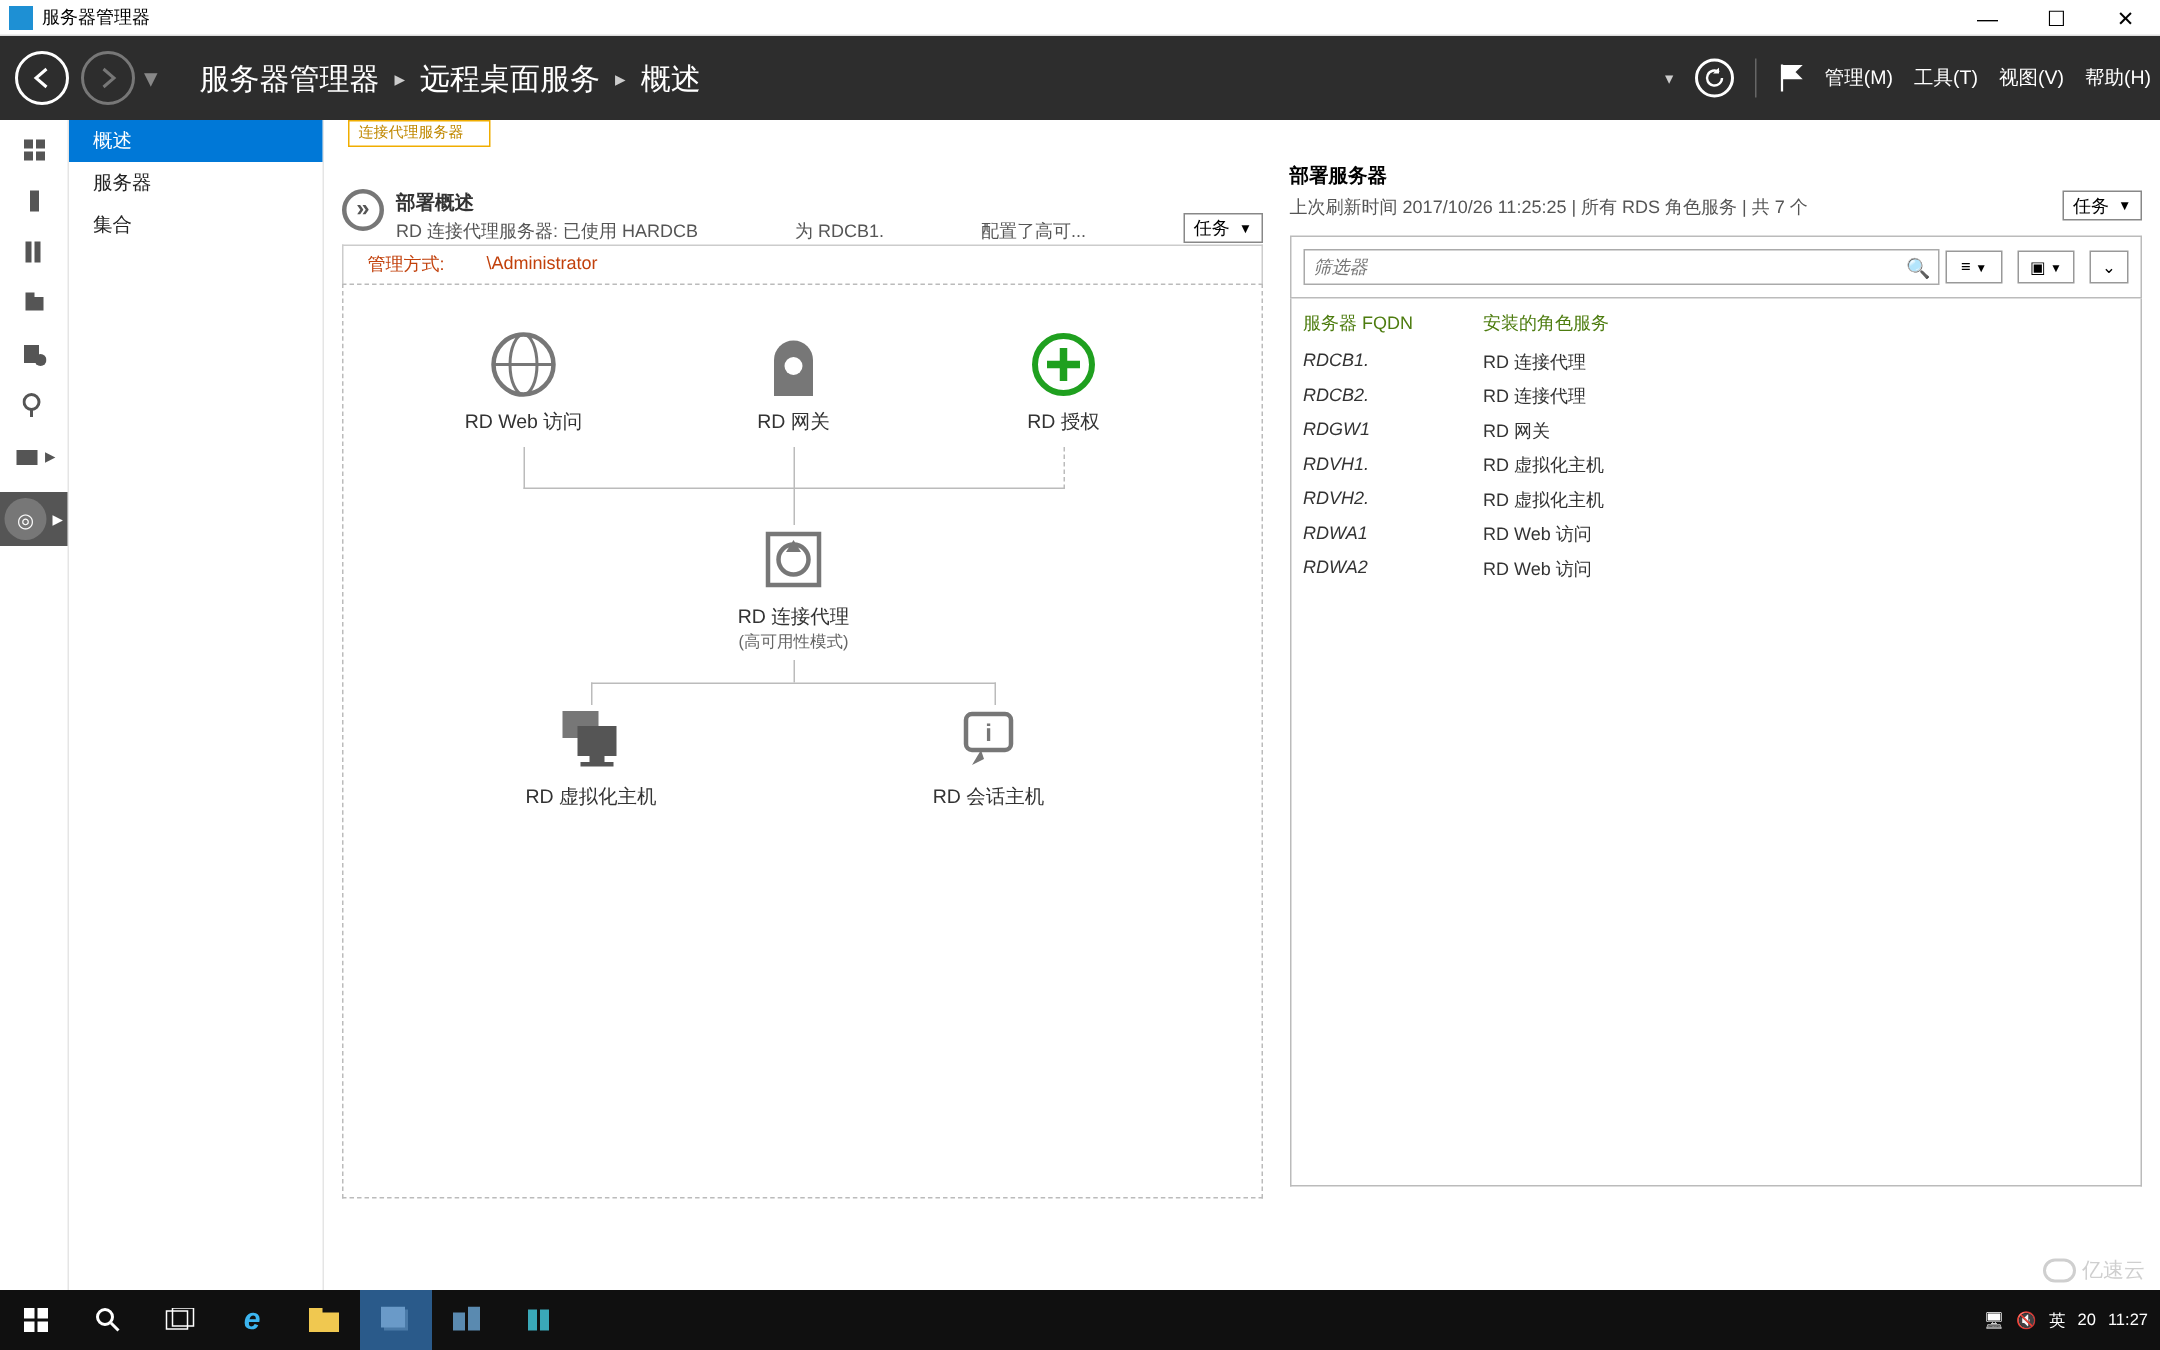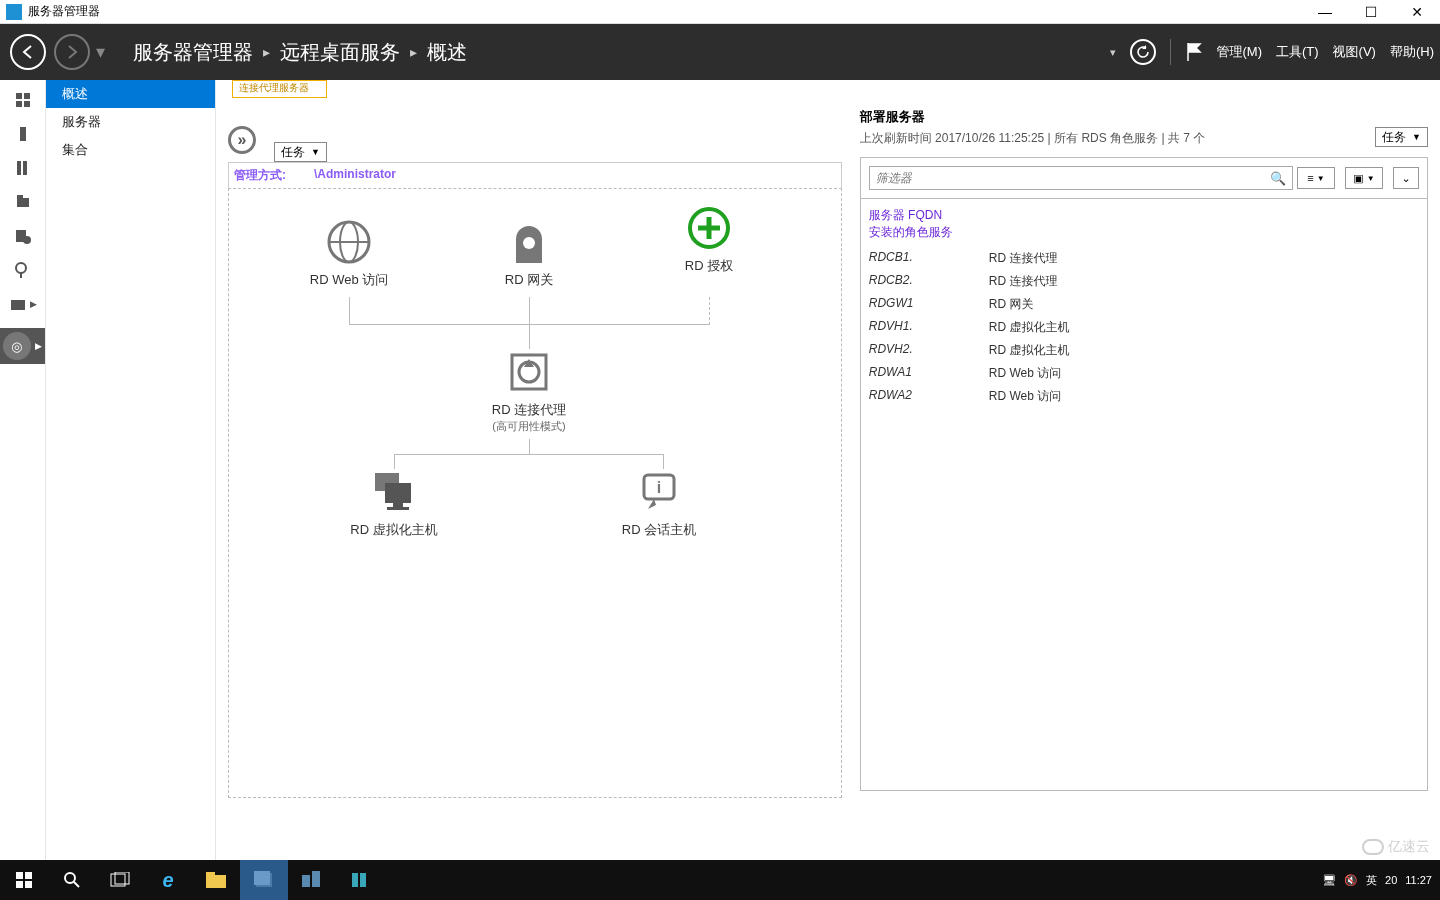--- a/index.html
+++ b/index.html
@@ -43,40 +43,40 @@
 
 .panel-head { display:flex; align-items:flex-start; margin-top:28px; }
 .panel-head .big-circle { width:28px;height:28px;border:3px solid #777;border-radius:50%;display:flex;align-items:center;justify-content:center;margin-right:8px;color:#555;font-weight:bold;}
 .panel-head .titles { flex:1; }
 .panel-head .ptitle { font-size:13px; font-weight:bold; color:#333; }
 .panel-head .psub { font-size:12px; color:#555; margin-top:2px; }
 
 .tasks-btn { border:1px solid #888; font-size:12px; padding:1px 6px; display:flex; align-items:center; gap:6px; background:#fff; cursor:pointer; margin-left:10px; height:20px; margin-top:16px;}
 .tasks-btn .tri { font-size:9px; }
 
-.meta-row { font-size:12px; color:#8b5cf6; border:1px solid #ccc; border-bottom:none; padding:4px 5px; display:flex; gap:28px;font-weight:bold; }
+.meta-row { font-size:12px; color:#c2410c; border:1px solid #ccc; border-bottom:none; padding:4px 16px; display:flex; gap:28px; }
 .diagram-box { border:1px dashed #bbb; height:610px; position:relative; background:#fff; }
 
 .node { position:absolute; text-align:center; font-size:13px; color:#333; width:140px; }
 .node .ic-lg { width:46px;height:46px;margin:0 auto 6px auto; display:flex;align-items:center;justify-content:center; }
 .node .sub { font-size:11px; color:#666; }
 .line { position:absolute; background:#bbb; }
 .dline { position:absolute; border-right:1px dashed #bbb; }
 
 .right-col .rtitle { font-size:13px; font-weight:bold; margin-top:28px; }
 .right-col .rstatus { font-size:12px; color:#555; margin-top:4px; display:flex;align-items:center;text-align:center;}
 .filterbar { border:1px solid #bbb; margin-top:10px; padding:8px; display:flex; align-items:center; gap:10px; }
 .filterbar input { flex:1; border:1px solid #aaa; font-size:12px; padding:3px 6px; height:24px;font-style:italic; }
 .filterbar .search-ic { margin-left:-32px; font-size:13px; color:#555; }
 .iconbtn { width:26px;height:22px;border:1px solid #999;display:flex;align-items:center;justify-content:center;font-size:11px;background:#fff; }
 .iconbtn.with-tri { width:38px; gap:3px;}
 .filterbar .sp { flex:0 0 auto; margin-left:auto;}
 
 .table { border:1px solid #bbb; border-top:none; font-size:12px; height:592px; }
-.table .th { display:flex; color:#6d28d9; padding:8px 8px 6px 8px;flex-direction:column; }
+.table .th { display:flex; color:#4d7c0f; padding:8px 8px 6px 8px; }
 .table .th div:first-child { width:120px; }
 .table .tr { display:flex; padding:3px 8px; color:#333; }
 .table .tr div:first-child { width:120px;font-style:italic; }
 
 
 .taskbar { position:fixed; bottom:0; left:0; right:0; height:40px; background:#101010; display:flex; align-items:center; }
 .taskbar .tb { width:48px; height:40px; display:flex;align-items:center;justify-content:center;color:#fff;font-size:16px; }
 .taskbar .tb.active { background:#2a5a8a; }
 .taskbar .right-tray { margin-left:auto; display:flex; align-items:center; color:#fff; font-size:11px; gap:8px; padding-right:8px;}
 .watermark { position:fixed; right:10px; bottom:44px; font-size:14px; color:#bbb; opacity:.7; display:flex;align-items:center;gap:4px;}
@@ -193,20 +193,30 @@
     <div class="item">集合</div>
   </div>
 
   <div class="main">
 
     <div class="col left-col">
       <div class="notice">连接代理服务器</div>
 
       <div class="panel-head">
         <div class="big-circle">»</div>
+        <div class="titles">
+          <div class="ptitle">部署概述</div>
+          <div class="psub">
+            <span>RD 连接代理服务器: 已使用 HARDCB</span>
+            <span style="display:inline-block;width:58px"></span>
+            <span>为 RDCB1.</span>
+            <span style="display:inline-block;width:58px"></span>
+            <span>配置了高可...</span>
+          </div>
+        </div>
         <div class="tasks-btn">
           <span>任务</span>
             <span class="tri">▼</span>
         </div>
       </div>
 
       <div class="meta-row">
         <span>管理方式:</span>
         <span>\Administrator</span>
       </div>
@@ -225,21 +235,21 @@
         </div>
         <div class="node" style="left:230px;top:30px">
           <div class="ic-lg">
               <svg width="46" height="46">
                 <path d="M10 44 L10 20 A13 13 0 0 1 36 20 L36 44 Z" fill="#777"></path>
                 <circle cx="23" cy="24" r="6" fill="#fff"></circle>
               </svg>
             </div>
           <div>RD 网关</div>
         </div>
-        <div class="node" style="left:410px;top:16px">
+        <div class="node" style="left:410px;top:30px">
           <div class="ic-lg">
               <svg width="46" height="46">
                 <circle cx="23" cy="23" r="19" fill="none" stroke="#1fa01f" stroke-width="4"></circle>
                 <line x1="23" y1="12" x2="23" y2="34" stroke="#1fa01f" stroke-width="5"></line>
                 <line x1="12" y1="23" x2="34" y2="23" stroke="#1fa01f" stroke-width="5"></line>
               </svg>
             </div>
           <div>RD 授权</div>
         </div>
         <div class="node" style="left:230px;top:160px">

